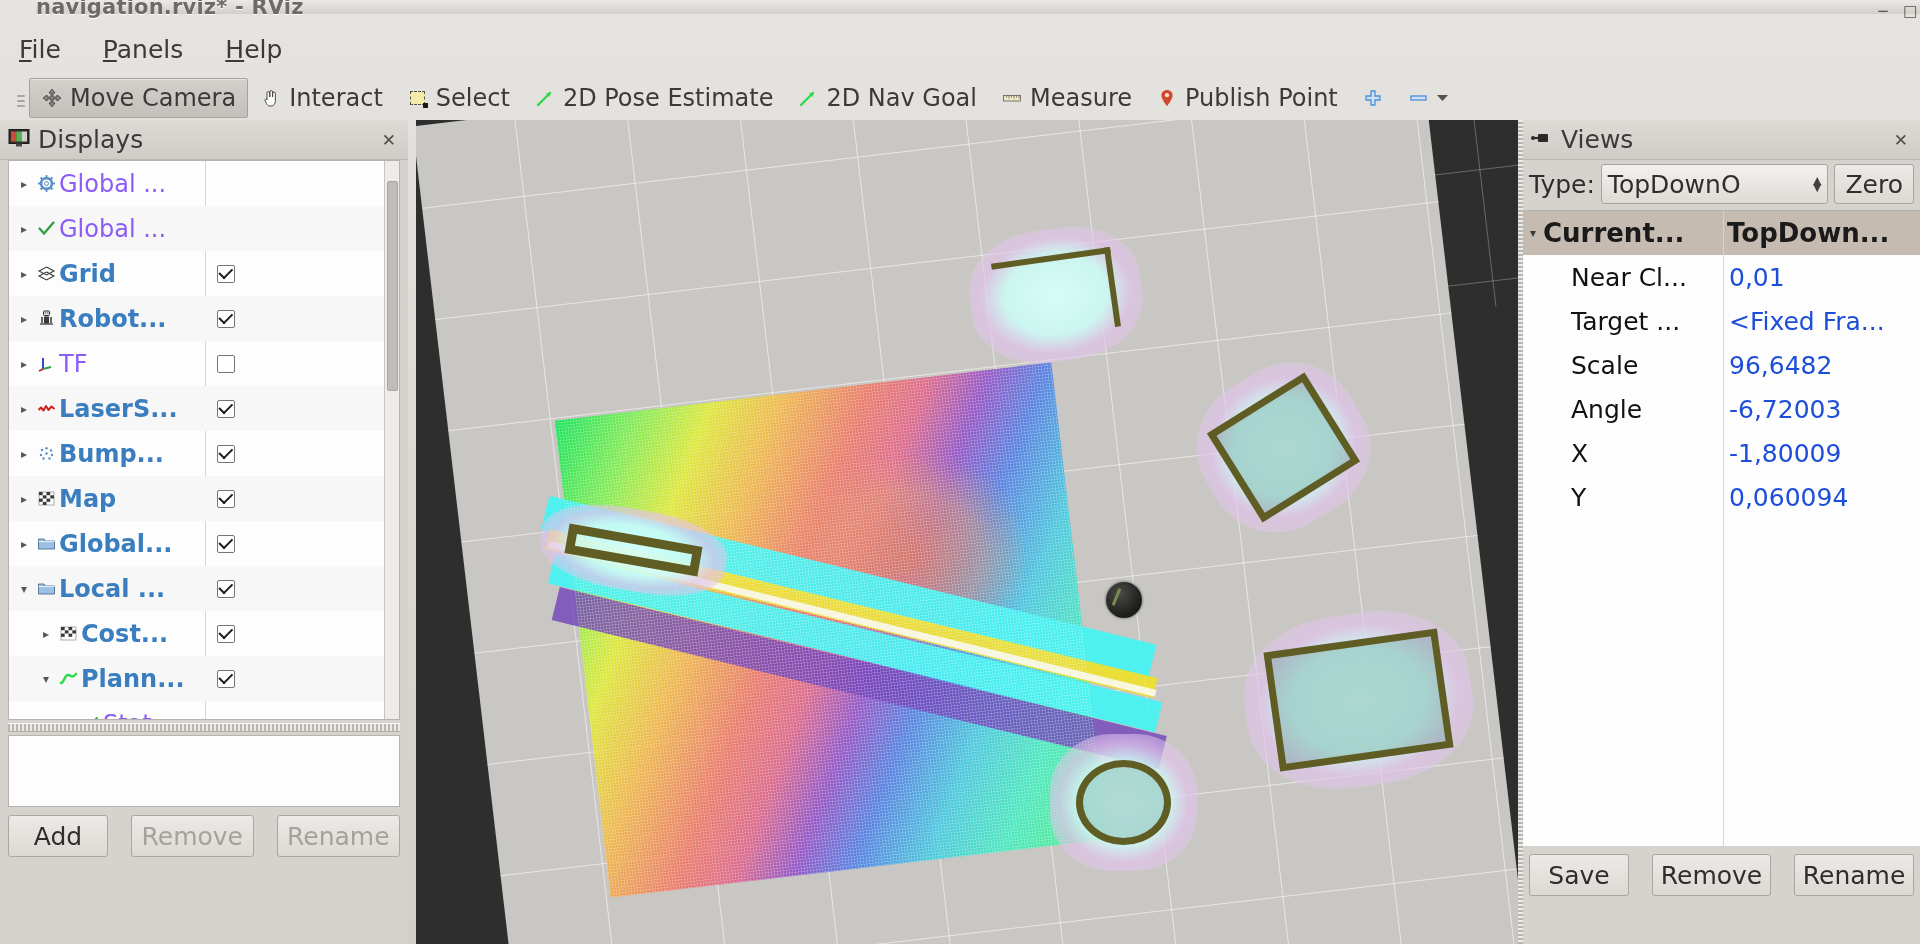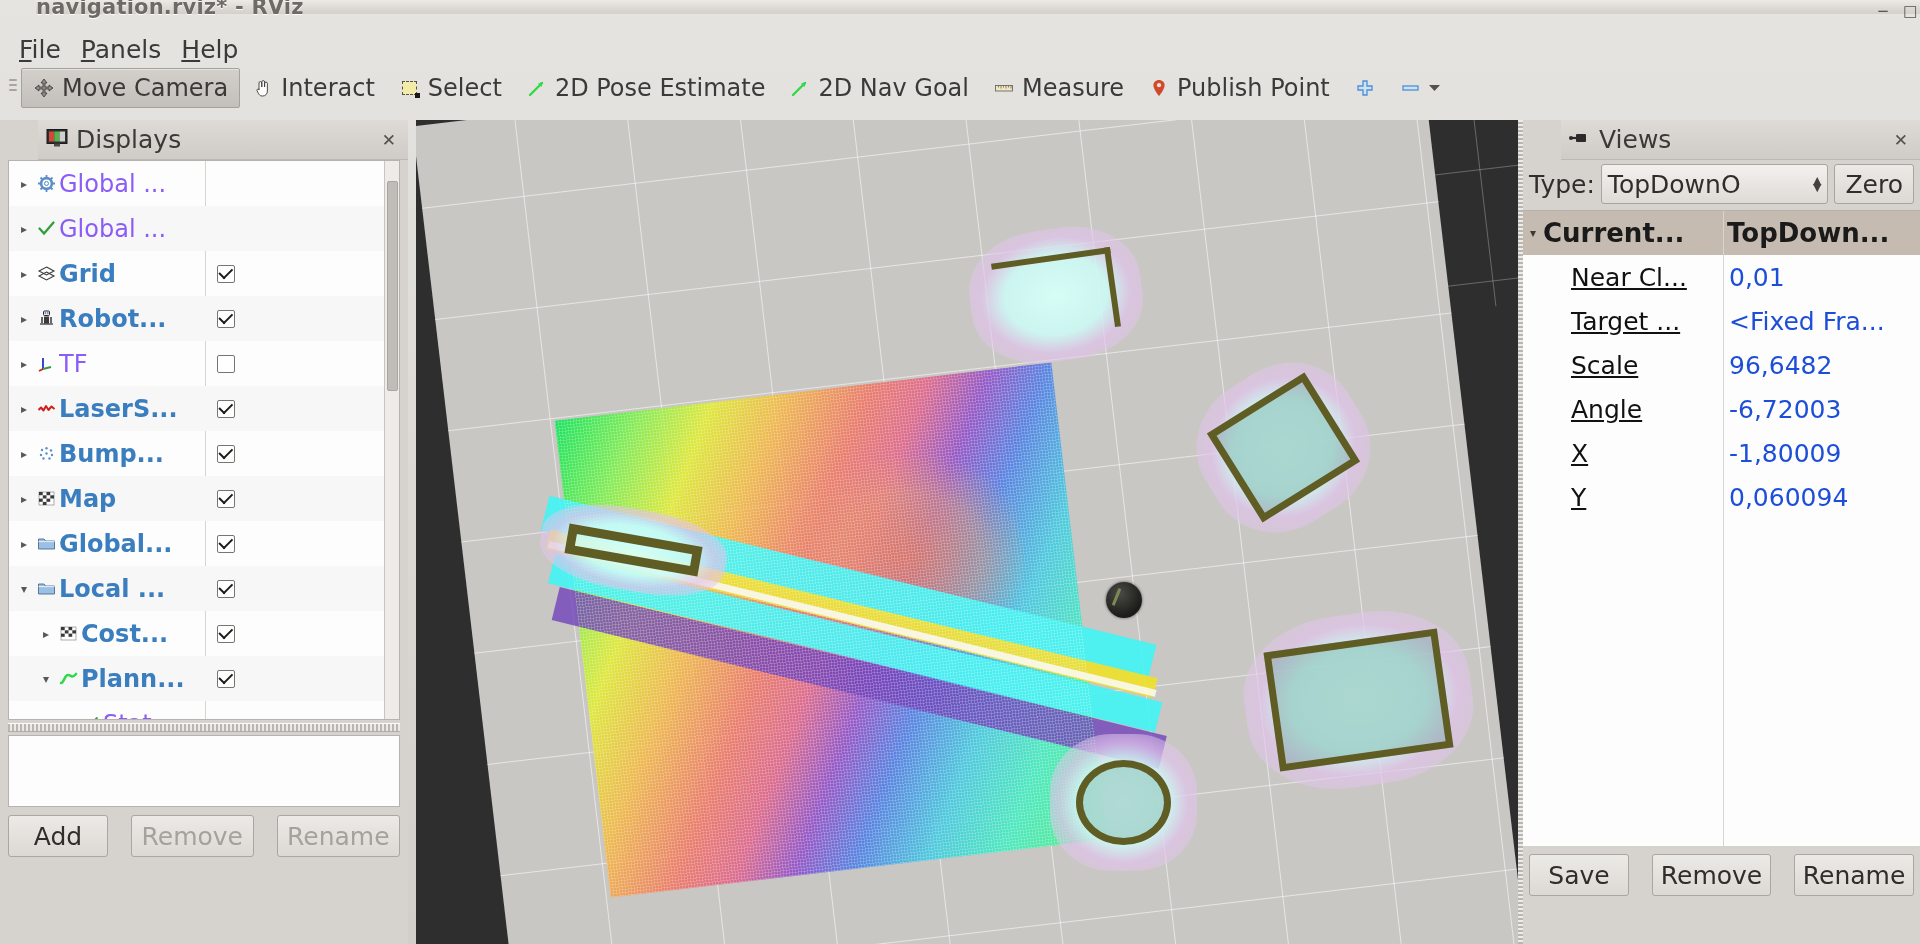--- a/index.html
+++ b/index.html
@@ -29,32 +29,32 @@
   .win-btns {
     position: absolute; right: 12px; top: 4px;
     display: flex; gap: 14px; align-items: center;
     color: #55524e; font-size: 15px;
   }
   .win-btns span { cursor: default; line-height: 1; }
 
   
   .menubar {
     position: absolute; top: 30px; left: 0; width: 1920px; height: 38px;
-    display: flex; align-items: center; padding-left: 16px; gap: 14px;
+    display: flex; align-items: center; padding-left: 16px; gap: 36px;
   }
   .menu-item {
     font-size: 25px; color: #3b3a38; cursor: default;
     padding: 1px 3px;
   }
   .menu-item u { text-decoration: underline; text-underline-offset: 2px; }
 
   
   .toolbar {
     position: absolute; top: 68px; left: 0; width: 1920px; height: 50px;
-    display: flex; align-items: flex-start; padding-left: 8px;
+    display: flex; align-items: flex-end; padding-left: 16px;
   }
   .tb-handle {
     width: 10px; height: 34px; margin-right: 3px;
     display: flex; flex-direction: column; justify-content: center; gap: 3px;
     align-items: center;
   }
   .tb-handle i { display: block; width: 8px; height: 2px; background: #a9a6a1; border-radius: 1px; }
   .tool {
     display: flex; align-items: center; gap: 7px;
     height: 40px; padding: 0 11px;
@@ -84,21 +84,20 @@
   
   .displays-panel {
     position: absolute; left: 0; top: 120px; width: 408px; height: 824px;
     background: #d6d3ce;
   }
   .panel-titlebar {
     height: 40px; display: flex; align-items: center; gap: 8px;
     padding: 0 8px;
     background: linear-gradient(#dedbd6, #cfccc7);
     border-bottom: 1px solid #bcb9b4;
-    margin-left: 38px;
   }
   .panel-title {
     font-size: 25px; color: #3b3a38;
   }
   .panel-close {
     margin-left: auto; font-size: 17px; color: #55524e; padding: 0 4px; cursor: default;
   }
   .tree-wrap {
     position: relative;
     margin: 0 8px; height: 560px;
@@ -340,21 +339,21 @@
     width: 180px; font-size: 26px; font-weight: bold; color: #1a1a1a;
     white-space: nowrap; overflow: hidden;
   }
   .vt-head .h2 {
     font-size: 26px; font-weight: bold; color: #1a1a1a;
     padding-left: 4px; white-space: nowrap; overflow: hidden;
   }
   .vt-row { display: flex; align-items: center; height: 44px; }
   .vt-row .k {
     width: 200px; padding-left: 48px; font-size: 25px; color: #111;
-    white-space: nowrap; overflow: hidden; text-decoration: underline;
+    white-space: nowrap; overflow: hidden;
   }
   .vt-row .v {
     padding-left: 6px; font-size: 25px; color: #1d4ed8;
     white-space: nowrap; overflow: hidden; width: 196px;
   }
 </style>
 </head>
 <body>
 
 <div id="app">

